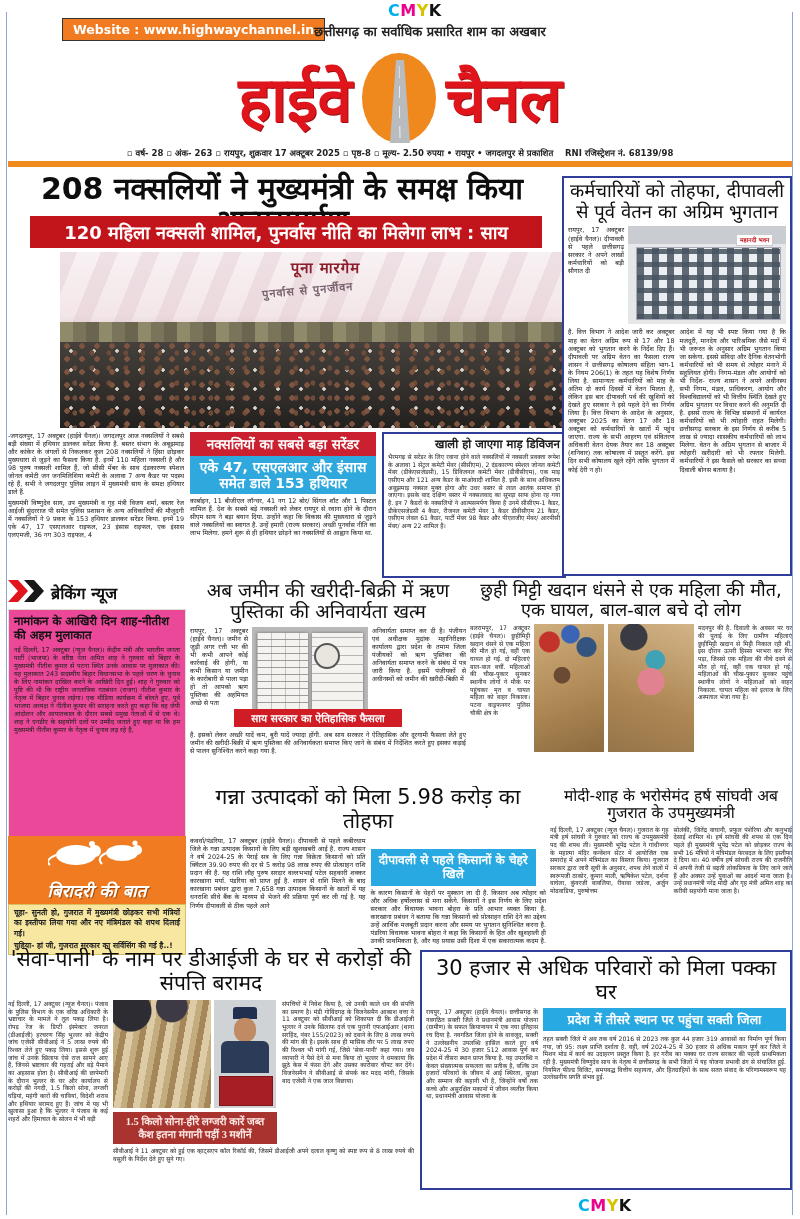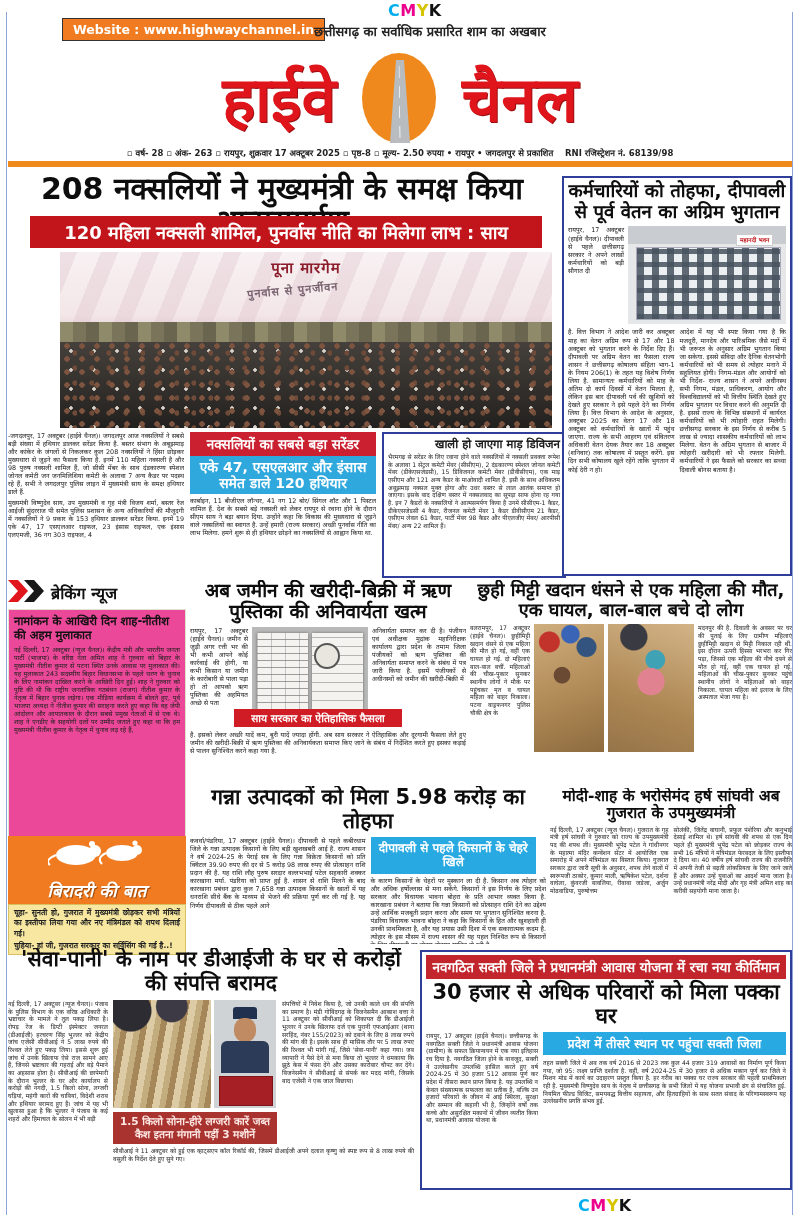--- a/index.html
+++ b/index.html
@@ -6,43 +6,43 @@
   #paper{position:relative;width:800px;height:1219px;background:#ffffff;margin:0 auto;
          font-family:"DejaVu Sans",sans-serif;color:#1b1b1b;overflow:hidden;}
   .abs{position:absolute;}
   .edge-rule{position:absolute;top:12px;bottom:4px;width:1px;background:#8ea6d6;}
   
   .cmyk{font-family:"DejaVu Sans",sans-serif;font-weight:bold;font-size:16px;letter-spacing:.5px;}
   .cmyk .c{color:#00aeef}.cmyk .m{color:#ec008c}.cmyk .y{color:#d6c400}.cmyk .k{color:#111}
   .website-box{background:#f07b21;color:#fff;font-weight:bold;font-size:12.5px;
                padding:3px 10px;border:1px solid #333;}
   .tagline{font-size:13px;font-weight:bold;color:#222;}
-  .masthead{display:flex;align-items:center;justify-content:center;gap:24px;}
+  .masthead{display:flex;align-items:center;justify-content:center;gap:8px;}
   .masthead .word{font-size:62px;font-weight:800;color:#e0151b;line-height:1;
                   text-shadow:1px 1px 0 #9b0d11;}
   .dateline{font-size:8.5px;font-weight:bold;color:#222;text-align:center;white-space:pre;}
   .orange-rule{position:absolute;left:8px;right:8px;height:6px;background:#f08a1d;}
   
   .lead-headline{font-size:30px;font-weight:800;color:#0d0d0d;text-align:center;line-height:1.05;}
   .red-band{background:#c2151b;color:#fff;font-weight:800;font-size:18px;text-align:center;
             padding:4px 2px;}
-  .sec-head{font-weight:700;color:#0d0d0d;text-align:center;line-height:1.12;}
+  .sec-head{font-weight:400;color:#0d0d0d;text-align:center;line-height:1.12;}
   
   .bt{font-size:6.4px;line-height:1.26;text-align:justify;color:#222;}
   .bt-sm{font-size:6.1px;line-height:1.26;text-align:justify;color:#222;}
   .cols{display:flex;gap:5px;}
   .col{flex:1;}
   
   .box-red-head{background:#cb2030;color:#fff;font-weight:800;font-size:13.5px;text-align:center;padding:3px 2px;}
   .box-blue-head{background:#2fa8dd;color:#fff;font-weight:800;font-size:14px;text-align:center;padding:3px 2px;line-height:1.15;}
   .blue-border-box{border:2px solid #2e3e99;background:#fff;}
   .cyan-box{background:#29a9e2;color:#fff;font-weight:800;text-align:center;line-height:1.2;}
   
   .ph{position:relative;overflow:hidden;}
-  .photo-main{background:linear-gradient(180deg,#f8f1f3 0%,#f3e6e8 36%,#e7d6d8 44%,#cdbbae 50%,#8a8470 55%,#4a443f 66%,#2e2b29 100%);}
+  .photo-main{background:linear-gradient(180deg,#f8f1f3 0%,#f3e6e8 36%,#e7d6d8 44%,#cdbbae 50%,#8a8470 55%,#4a443f 66%,#2e2b29 100%);padding-left:39px;}
   .tent{position:absolute;left:0;top:0;right:0;height:46%;
         background:repeating-linear-gradient(112deg,rgba(216,186,196,.30) 0 16px,rgba(255,255,255,0) 16px 38px);}
   .camo{position:absolute;left:0;right:0;top:40%;height:17%;
         background:repeating-linear-gradient(90deg,#8f8a6a 0 13px,#79745a 13px 26px,#6a654e 26px 39px);}
   .crowd{position:absolute;left:0;right:0;bottom:0;height:49%;
          background-image:
            radial-gradient(circle at 7px 4px,#7d5440 2.5px,rgba(0,0,0,0) 3px),
            radial-gradient(circle at 15px 11px,#6e4a38 2.3px,rgba(0,0,0,0) 3px),
            radial-gradient(circle at 11px 9px,#d8d2ca 1.5px,rgba(0,0,0,0) 2px),
            linear-gradient(180deg,#45403b,#23211f);
@@ -103,21 +103,21 @@
   .brk-article{background:#ec4899;padding:4px 5px;border:1px solid #e0e2d0;}
   .brk-hl{font-size:11.5px;font-weight:800;line-height:1.25;color:#111;margin-bottom:3px;}
   
   .bira-banner{background:#f07b21;position:relative;height:68px;}
   .bira-title{position:absolute;left:0;right:0;bottom:2px;text-align:center;color:#fff;
               font-weight:800;font-size:17px;font-style:italic;text-shadow:1px 1px 0 #a04a08;}
   .bira-box{background:#f7e7a0;border:1px solid #d8c060;padding:3px 5px;}
   .bira-box .jt{font-size:7.6px;font-weight:bold;line-height:1.35;text-align:justify;color:#222;}
   
   .dig-cap{background:#a8332f;color:#fde8e4;font-weight:800;font-size:10.5px;text-align:center;
-           line-height:1.25;padding:3px 2px;}
+           line-height:1.25;padding:3px 2px;font-family:Liberation Serif, serif;}
   
   .pmay-banner{background:#c2262c;color:#fff;font-weight:800;font-size:13.5px;text-align:center;padding:3px 2px;}
   .caption-red{background:#d01c24;color:#fff;font-weight:800;font-size:11.5px;text-align:center;padding:2px 4px;}
 </style>
 </head>
 <body>
 
 <div id="paper">
 
   <div class="edge-rule" style="left:6px;"></div>
@@ -156,21 +156,21 @@
     <div class="banner2">पुनर्वास से पुनर्जीवन</div>
   </div>
 
   <div class="abs bt" style="left:8px;top:432px;width:176px;height:142px;overflow:hidden;">
     <div>-जगदलपुर, 17 अक्टूबर (हाईवे चैनल)। जगदलपुर आज नक्सलियों ने सबसे बड़ी संख्या में हथियार डालकर सरेंडर किया है. बस्तर संभाग के अबूझमाड़ और कांकेर के जंगलों से निकलकर कुल 208 नक्सलियों ने हिंसा छोड़कर मुख्यधारा से जुड़ने का फैसला किया है. इनमें 110 महिला नक्सली है और 98 पुरुष नक्सली शामिल हैं, जो सीसी मेंबर के साथ दंडकारण्य स्पेशल जोनल कमेटी जन जनमिलिशिया कमेटी के अलावा 7 अन्य कैडर पर पदस्थ रहे हैं, सभी ने जगदलपुर पुलिस लाइन में मुख्यमंत्री साय के समक्ष हथियार डाले हैं.</div>
     <div style="margin-top:2px;">मुख्यमंत्री विष्णुदेव साय, उप मुख्यमंत्री व गृह मंत्री विजय शर्मा, बस्तर रेंज आईजी सुंदरराज पी समेत पुलिस प्रशासन के अन्य अधिकारियों की मौजूदगी में नक्सलियों ने 9 प्रकार के 153 हथियार डालकर सरेंडर किया. इनमें 19 एके 47, 17 एसएलआर राइफल, 23 इंसास राइफल, एक इंसास एलएमजी, 36 नग 303 राइफल, 4</div>
   </div>
 
   <div class="abs" style="left:190px;top:432px;width:186px;height:142px;overflow:hidden;">
     <div class="box-red-head">नक्सलियों का सबसे बड़ा सरेंडर</div>
-    <div class="box-blue-head">एके 47, एसएलआर और इंसास समेत डाले 120 हथियार</div>
+    <div class="box-blue-head">एके 47, एसएलआर और इंसास समेत डाले 153 हथियार</div>
     <div class="bt" style="margin-top:3px;">कार्बाइन, 11 बीजीएल लॉन्चर, 41 नग 12 बोर/ सिंगल शॉट और 1 पिस्टल शामिल हैं. देश के सबसे बड़े नक्सली को लेकर रायपुर से रवाना होने के दौरान सीएम साय ने बड़ा बयान दिया. उन्होंने कहा कि विकास की मुख्यधारा से जुड़ने वाले नक्सलियों का स्वागत है. उन्हें हमारी (राज्य सरकार) अच्छी पुनर्वास नीति का लाभ मिलेगा. हमने शुरू से ही हथियार छोड़ने का नक्सलियों से आह्वान किया था.</div>
   </div>
 
   <div class="abs blue-border-box" style="left:382px;top:432px;width:172px;height:138px;padding:2px 4px;overflow:hidden;">
     <div style="font-size:11.5px;font-weight:800;text-align:right;">खाली हो जाएगा माड़ डिविजन</div>
     <div class="bt-sm" style="margin-top:2px;">भैरमगढ़ से सरेंडर के लिए रवाना होने वाले नक्सलियों में नक्सली प्रवक्ता रूपेश के अलावा 1 सेंट्रल कमेटी मेंबर (सीसीएम), 2 दंडकारण्य स्पेशल जोनल कमेटी मेंबर (डीकेएसजेडसी), 15 डिविजनल कमेटी मेंबर (डीवीसीएम), एक माड़ एसीएम और 121 अन्य कैडर के माओवादी शामिल हैं. इसी के साथ अधिकतम अबूझमाड़ नक्सल मुक्त होगा और उधर बस्तर से लाल आतंक समाप्त हो जाएगा। इसके बाद दक्षिण बस्तर में नक्सलवाद का सूपड़ा साफ होना रह गया है. इन 7 कैडरों के नक्सलियों ने आत्मसमर्पण किया है उनमें सीसीएम-1 कैडर, डीकेएसजेडसी 4 कैडर, रीजनल कमेटी मेंबर 1 कैडर डीवीसीएम 21 कैडर, एसीएम लेवल 61 कैडर, पार्टी मेंबर 98 कैडर और पीएलजीए मेंबर/ आरपीसी मेंबर/ अन्य 22 शामिल हैं।</div>
   </div>
 
   <div class="abs blue-border-box" style="left:562px;top:176px;width:230px;height:400px;padding:3px 4px;box-sizing:border-box;overflow:hidden;">
     <div class="sec-head" style="font-size:18.5px;">कर्मचारियों को तोहफा, दीपावली से पूर्व वेतन का अग्रिम भुगतान</div>
@@ -228,21 +228,21 @@
       <div class="ph photo-mine2" style="width:86px;height:128px;flex:none;"></div>
       <div class="bt-sm" style="flex:1;">मदनपुर की है. दिवाली के अवसर पर घर की पुताई के लिए ग्रामीण महिलाएं छुहीमिट्टी खदान से मिट्टी निकाल रही थीं. इस दौरान ऊपरी हिस्सा भरभरा कर गिर पड़ा, जिससे एक महिला की नीचे दबने से मौत हो गई, वहीं एक घायल हो गई. महिलाओं की चीख-पुकार सुनकर पहुंचे स्थानीय लोगों ने महिलाओं को बाहर निकाला. घायल महिला को इलाज के लिए अस्पताल भेजा गया है।</div>
     </div>
   </div>
 
   <div class="abs" style="left:190px;top:786px;width:356px;height:158px;overflow:hidden;">
     <div class="sec-head" style="font-size:21px;">गन्ना उत्पादकों को मिला 5.98 करोड़ का तोहफा</div>
     <div class="cols" style="margin-top:4px;">
       <div class="col bt">कवर्धा/पंडरिया, 17 अक्टूबर (हाईवे चैनल)। दीपावली से पहले कबीरधाम जिले के गन्ना उत्पादक किसानों के लिए बड़ी खुशखबरी आई है. राज्य शासन ने वर्ष 2024-25 के पेराई सत्र के लिए गन्ना विक्रेता किसानों को प्रति क्विंटल 39.90 रुपए की दर से 5 करोड़ 98 लाख रुपए की प्रोत्साहन राशि प्रदान की है. यह राशि लौह पुरुष सरदार वल्लभभाई पटेल सहकारी शक्कर कारखाना मर्या. पंडरिया को प्राप्त हुई है. शासन से राशि मिलने के बाद कारखाना प्रबंधन द्वारा कुल 7,658 गन्ना उत्पादक किसानों के खातों में यह धनराशि सीधे बैंक के माध्यम से भेजने की प्रक्रिया पूर्ण कर ली गई है. यह निर्णय दीपावली से ठीक पहले आने</div>
       <div class="col">
-        <div class="cyan-box" style="font-size:12px;padding:4px 3px;margin:0 10px 3px 0;">दीपावली से पहले किसानों के चेहरे खिले</div>
+        <div class="cyan-box" style="font-size:12px;padding:4px 3px;margin:12px 10px 3px 0;">दीपावली से पहले किसानों के चेहरे खिले</div>
         <div class="bt">के कारण किसानों के चेहरों पर मुस्कान ला दी है. किसान अब त्योहार को और अधिक हर्षोल्लास से मना सकेंगे. किसानों ने इस निर्णय के लिए प्रदेश सरकार और विधायक भावना बोहरा के प्रति आभार व्यक्त किया है. कारखाना प्रबंधन ने बताया कि गन्ना किसानों को प्रोत्साहन राशि देने का उद्देश्य उन्हें आर्थिक मजबूती प्रदान करना और समय पर भुगतान सुनिश्चित करना है. पंडरिया विधायक भावना बोहरा ने कहा कि किसानों के हित और खुशहाली ही उनकी प्राथमिकता है, और यह प्रयास उसी दिशा में एक सकारात्मक कदम है. त्योहार के इस मौसम में राज्य शासन की यह पहल निश्चित रूप से किसानों के लिए दीपावली का बोनस तोहफा साबित हो रही है,</div>
       </div>
     </div>
   </div>
 
   <div class="abs" style="left:550px;top:788px;width:242px;height:156px;overflow:hidden;">
     <div class="sec-head" style="font-size:15.5px;">मोदी-शाह के भरोसेमंद हर्ष सांघवी अब गुजरात के उपमुख्यमंत्री</div>
     <div class="cols" style="margin-top:3px;">
       <div class="col bt-sm">नई दिल्ली, 17 अक्टूबर (न्यूज चैनल)। गुजरात के गृह मंत्री हर्ष सांघवी ने गुरुवार को राज्य के उपमुख्यमंत्री पद की शपथ ली। मुख्यमंत्री भूपेंद्र पटेल ने गांधीनगर के महात्मा मंदिर कन्वेंशन सेंटर में आयोजित एक समारोह में अपने मंत्रिमंडल का विस्तार किया। गुजरात सरकार द्वारा जारी सूची के अनुसार, शपथ लेने वालों में स्वरूपजी ठाकोर, कुमार माली, ऋषिकेश पटेल, दर्शना वाघेला, कुंवरजी बावलिया, रीवाबा जडेजा, अर्जुन मोढवाडिया, पुरुषोत्तम</div>
       <div class="col bt-sm">सोलंकी, जितेंद्र वाघानी, प्रफुल पंशेरिया और कनुभाई देसाई शामिल थे। हर्ष सांघवी की शपथ से एक दिन पहले ही मुख्यमंत्री भूपेंद्र पटेल को छोड़कर राज्य के सभी 16 मंत्रियों ने मंत्रिमंडल फेरबदल के लिए इस्तीफा दे दिया था। 40 वर्षीय हर्ष सांघवी राज्य की राजनीति में अपनी तेजी से बढ़ती लोकप्रियता के लिए जाने जाते हैं और अक्सर उन्हें युवाओं का आदर्श माना जाता है। उन्हें प्रधानमंत्री नरेंद्र मोदी और गृह मंत्री अमित शाह का करीबी सहयोगी माना जाता है।</div>
@@ -289,21 +289,20 @@
           <div>1.5 किलो सोना-हीरे लग्जरी कारें जब्त</div>
           <div>कैश इतना मंगानी पड़ीं 3 मशीनें</div>
         </div>
       </div>
       <div class="bt-sm" style="flex:1;">संपत्तियों में निवेश किया है, जो उनकी काले धन की संपत्ति का प्रमाण है। मंडी गोबिंदगढ़ के बिजनेसमैन आकाश बत्ता ने 11 अक्टूबर को सीबीआई को शिकायत दी कि डीआईजी भुल्लर ने उनके खिलाफ दर्ज एक पुरानी एफआईआर (थाना सरहिंद, नंबर 155/2023) को दबाने के लिए 8 लाख रुपये की मांग की है। इसके साथ ही मासिक तौर पर 5 लाख रुपए की रिश्वत भी मांगी गई, जिसे 'सेवा-पानी' कहा गया। जब व्यापारी ने पैसे देने से मना किया तो भुल्लर ने धमकाया कि झूठे केस में फंसा देंगे और उसका कारोबार चौपट कर देंगे। बिजनेसमैन ने सीबीआई से संपर्क कर मदद मांगी, जिसके बाद एजेंसी ने एक जाल बिछाया।</div>
     </div>
     <div class="bt-sm" style="margin-left:105px;margin-top:3px;">सीबीआई ने 11 अक्टूबर को हुई एक व्हाट्सएप कॉल रिकॉर्ड की, जिसमें डीआईजी अपने दलाल कृष्णु को स्पष्ट रूप से 8 लाख रुपये की वसूली के निर्देश देते हुए सुने गए।</div>
   </div>
 
   <div class="abs blue-border-box" style="left:420px;top:950px;width:372px;height:240px;padding:3px 4px;box-sizing:border-box;overflow:hidden;">
-    <div class="pmay-banner">नवगठित सक्ती जिले ने प्रधानमंत्री आवास योजना में रचा नया कीर्तिमान</div>
     <div class="sec-head" style="font-size:21px;margin-top:2px;">30 हजार से अधिक परिवारों को मिला पक्का घर</div>
     <div style="display:flex;gap:5px;margin-top:4px;">
       <div class="bt-sm" style="width:112px;flex:none;">रायपुर, 17 अक्टूबर (हाईवे चैनल)। छत्तीसगढ़ के नवगठित सक्ती जिले ने प्रधानमंत्री आवास योजना (ग्रामीण) के सफल क्रियान्वयन में एक नया इतिहास रच दिया है. नवगठित जिला होने के बावजूद, सक्ती ने उल्लेखनीय उपलब्धि हासिल करते हुए वर्ष 2024-25 में 30 हजार 512 आवास पूर्ण कर प्रदेश में तीसरा स्थान प्राप्त किया है. यह उपलब्धि न केवल संख्यात्मक सफलता का प्रतीक है, बल्कि उन हजारों परिवारों के जीवन में आई स्थिरता, सुरक्षा और सम्मान की कहानी भी है, जिन्होंने वर्षों तक कच्चे और असुरक्षित मकानों में जीवन व्यतीत किया था, प्रधानमंत्री आवास योजना के</div>
       <div style="flex:1;">
         <div class="cyan-box" style="font-size:12.5px;padding:4px 3px;">प्रदेश में तीसरे स्थान पर पहुंचा सक्ती जिला</div>
         <div class="bt-sm" style="margin-top:4px;">तहत सक्ती जिले में अब तक वर्ष 2016 से 2023 तक कुल 44 हजार 319 आवासों का निर्माण पूर्ण किया गया, जो 95: लक्ष्य प्राप्ति दर्शाता है. वहीं, वर्ष 2024-25 में 30 हजार से अधिक मकान पूर्ण कर जिले ने मिशन मोड में कार्य का उदाहरण प्रस्तुत किया है. हर गरीब का पक्का घर राज्य सरकार की पहली प्राथमिकता रही है. मुख्यमंत्री विष्णुदेव साय के नेतृत्व में छत्तीसगढ़ के सभी जिलों में यह योजना प्रभावी ढंग से संचालित हुई. नियमित फील्ड विजिट, समयबद्ध वित्तीय सहायता, और हितग्राहियों के साथ सतत संवाद के परिणामस्वरूप यह उल्लेखनीय प्रगति संभव हुई.</div>
       </div>
     </div>
   </div>
 

